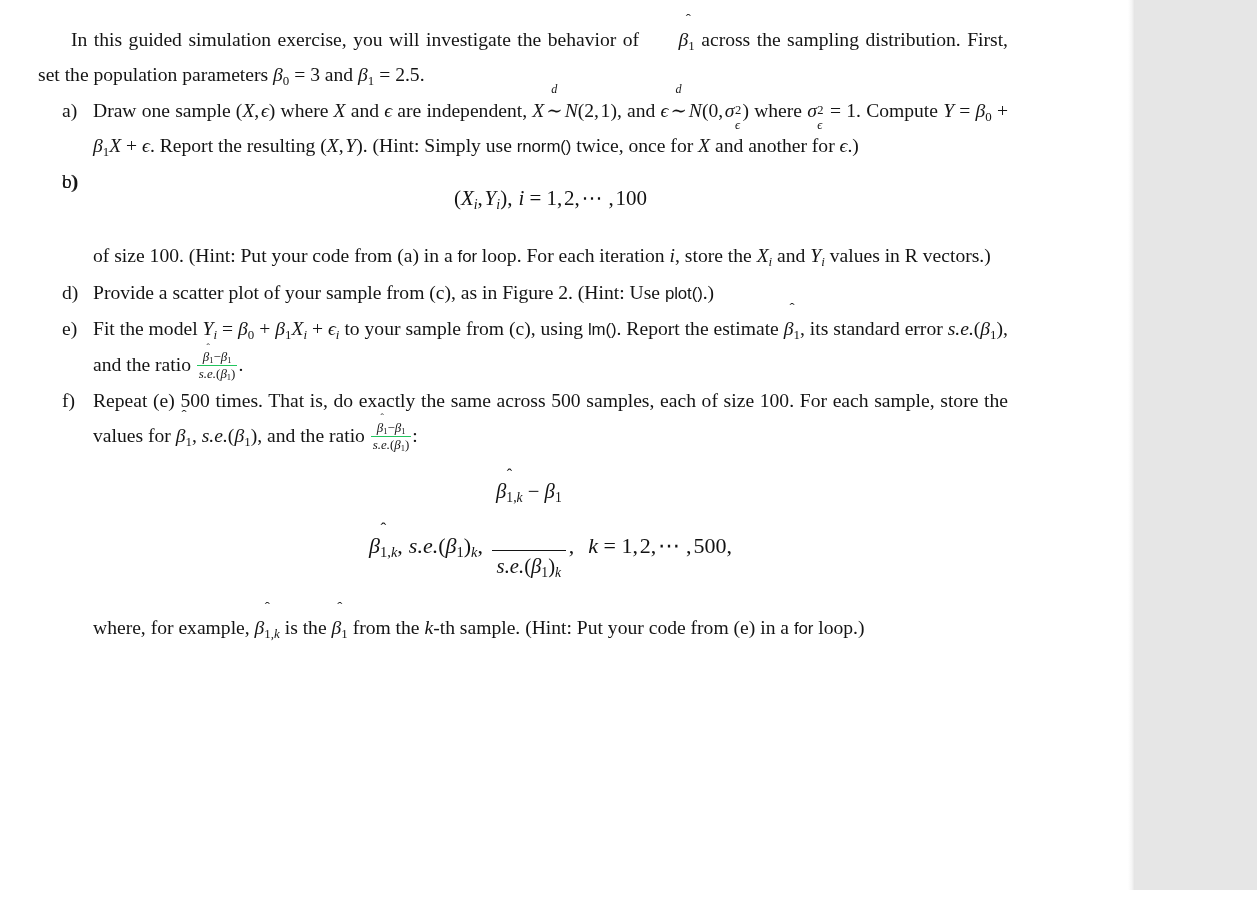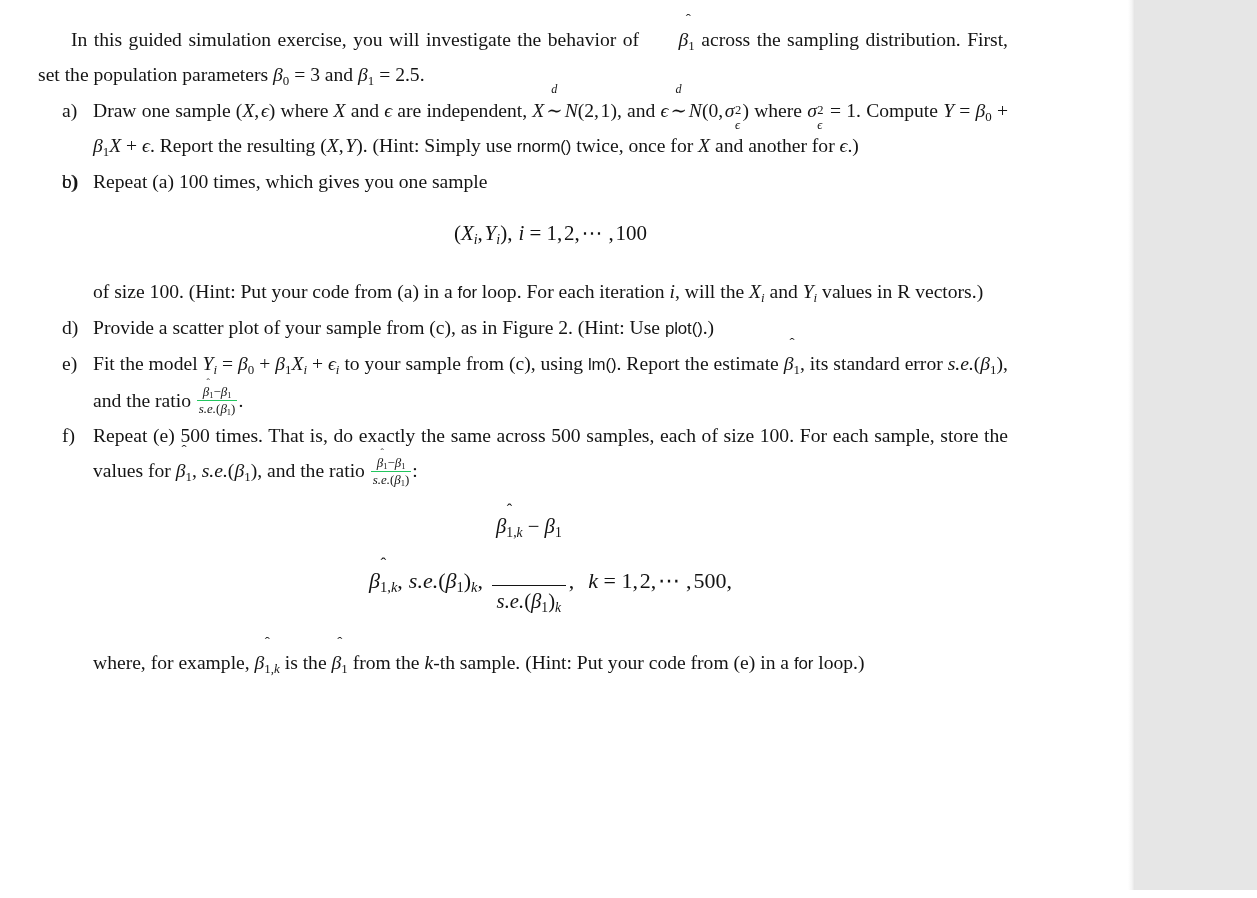--- a/index.html
+++ b/index.html
@@ -245,25 +245,25 @@
         <span class="marker mn">a)</span><span>Draw one sample </span><span class="mo">(<span class="mi">X</span>, <span class="mi">ϵ</span>)</span><span> where </span><span class="mi">X</span><span> and </span><span class="mi">ϵ</span><span> are independent, </span><span class="mi">X</span><span class="dsim"><span class="dtop">d</span>∼</span><span class="cal">N</span><span class="mo">(</span><span class="mn">2</span><span class="mo">, </span><span class="mn">1</span><span class="mo">)</span><span>, and </span><span class="mi">ϵ</span><span class="dsim"><span class="dtop">d</span>∼</span><span class="cal">N</span><span class="mo">(</span><span class="mn">0</span><span class="mo">, </span><span class="mi">σ<span class="ssub"><span class="s-sup">2</span><span class="s-sub">ϵ</span></span><span class="ssub-pad"></span></span><span class="mo">)</span><span> where </span>
 
         <span class="mi">σ<span class="ssub"><span class="s-sup">2</span><span class="s-sub">ϵ</span></span><span class="ssub-pad"></span></span><span class="mo"> = </span><span class="mn">1</span><span>. Compute </span><span class="mi">Y</span><span class="mo"> = </span><span class="mi">β<sub class="mn">0</sub></span><span class="mo"> + </span><span class="mi">β<sub class="mn">1</sub><span class="mi">X</span></span><span class="mo"> + </span><span class="mi">ϵ</span><span>. Report the resulting </span><span class="mo">(<span class="mi">X</span>, <span class="mi">Y</span>)</span><span>. (Hint: Simply use </span><span class="mono">rnorm()</span><span> twice, once for </span><span class="mi">X</span><span> and another for </span><span class="mi">ϵ</span><span>.)</span>
       </li>
 
       <li class="item item-gap body-text">
         <span class="marker mn">b)</span>
       </li>
 
       <li class="item item-gap body-text">
-        <span class="marker mn">c)</span><span>Repeat (a) 100 times, which gives you one sample</span>
+        <span class="marker mn">c)</span>
 
         <div class="display-eq"><span class="mo">(</span><span class="mi">X<sub class="mi">i</sub></span><span class="mo">, </span><span class="mi">Y<sub class="mi">i</sub></span><span class="mo">)</span><span class="mo">,</span><span class="sp"></span><span class="mi">i</span><span class="mo"> = </span><span class="mn">1</span><span class="mo">, </span><span class="mn">2</span><span class="mo">, ⋯</span><span class="sp"></span><span class="mo">, </span><span class="mn">100</span></div>
 
-        <p class="cont body-text"><span>of size 100. (Hint: Put your code from (a) in a </span><span class="mono">for</span><span> loop. For each iteration </span><span class="mi">i</span><span>, will the </span><span class="mi">X<sub class="mi">i</sub></span><span> and </span><span class="mi">Y<sub class="mi">i</sub></span><span> values in R vectors.)</span></p>
+        <p class="cont body-text"><span>of size 100. (Hint: Put your code from (a) in a </span><span class="mono">for</span><span> loop. For each iteration </span><span class="mi">i</span><span>, store the </span><span class="mi">X<sub class="mi">i</sub></span><span> and </span><span class="mi">Y<sub class="mi">i</sub></span><span> values in R vectors.)</span></p>
       </li>
 
       <li class="item item-gap body-text">
         <span class="marker mn">d)</span><span>Provide a scatter plot of your sample from (c), as in Figure 2. (Hint: Use </span><span class="mono">plot()</span><span>.)</span>
       </li>
 
       <li class="item item-gap body-text">
         <span class="marker mn">e)</span><span>Fit the model </span><span class="mi">Y<sub class="mi">i</sub></span><span class="mo"> = </span><span class="mi">β<sub class="mn">0</sub></span><span class="mo"> + </span><span class="mi">β<sub class="mn">1</sub>X<sub class="mi">i</sub></span><span class="mo"> + </span><span class="mi">ϵ<sub class="mi">i</sub></span><span> to your sample from (c), using </span><span class="mono">lm()</span><span>. Report the estimate </span>
 
         <span class="hat mi">β<span class="hatmark">ˆ</span><sub class="mn">1</sub></span><span>, its standard error </span><span class="mi">s.e.</span><span class="mo">(</span><span class="mi">β<sub class="mn">1</sub></span><span class="mo">)</span><span>, and the ratio </span><span class="frac"><span class="num"><span class="hat mi">β<span class="hatmark">ˆ</span><sub class="mn">1</sub></span><span class="mo">−</span><span class="mi">β<sub class="mn">1</sub></span></span><span class="den"><span class="mi">s.e.</span><span class="mo">(</span><span class="mi">β<sub class="mn">1</sub></span><span class="mo">)</span></span></span><span>.</span>

